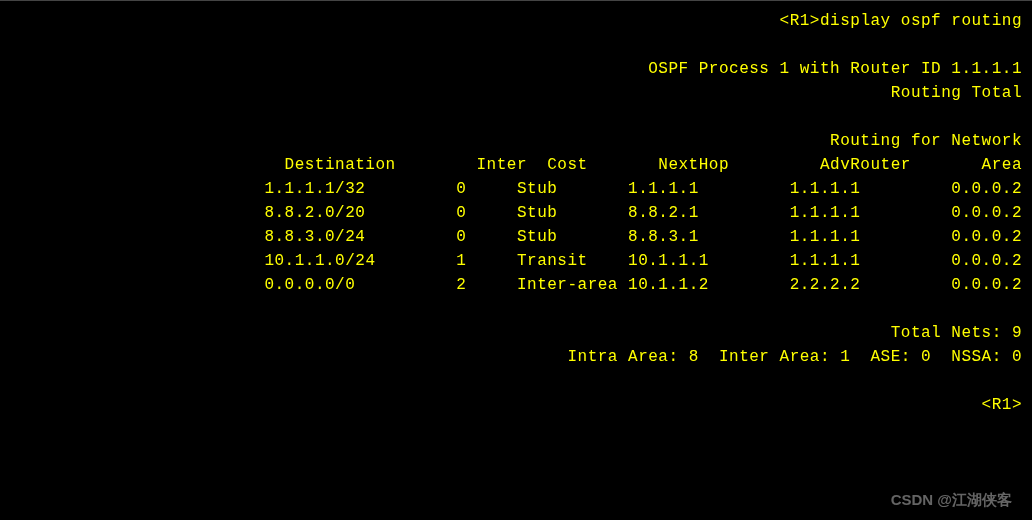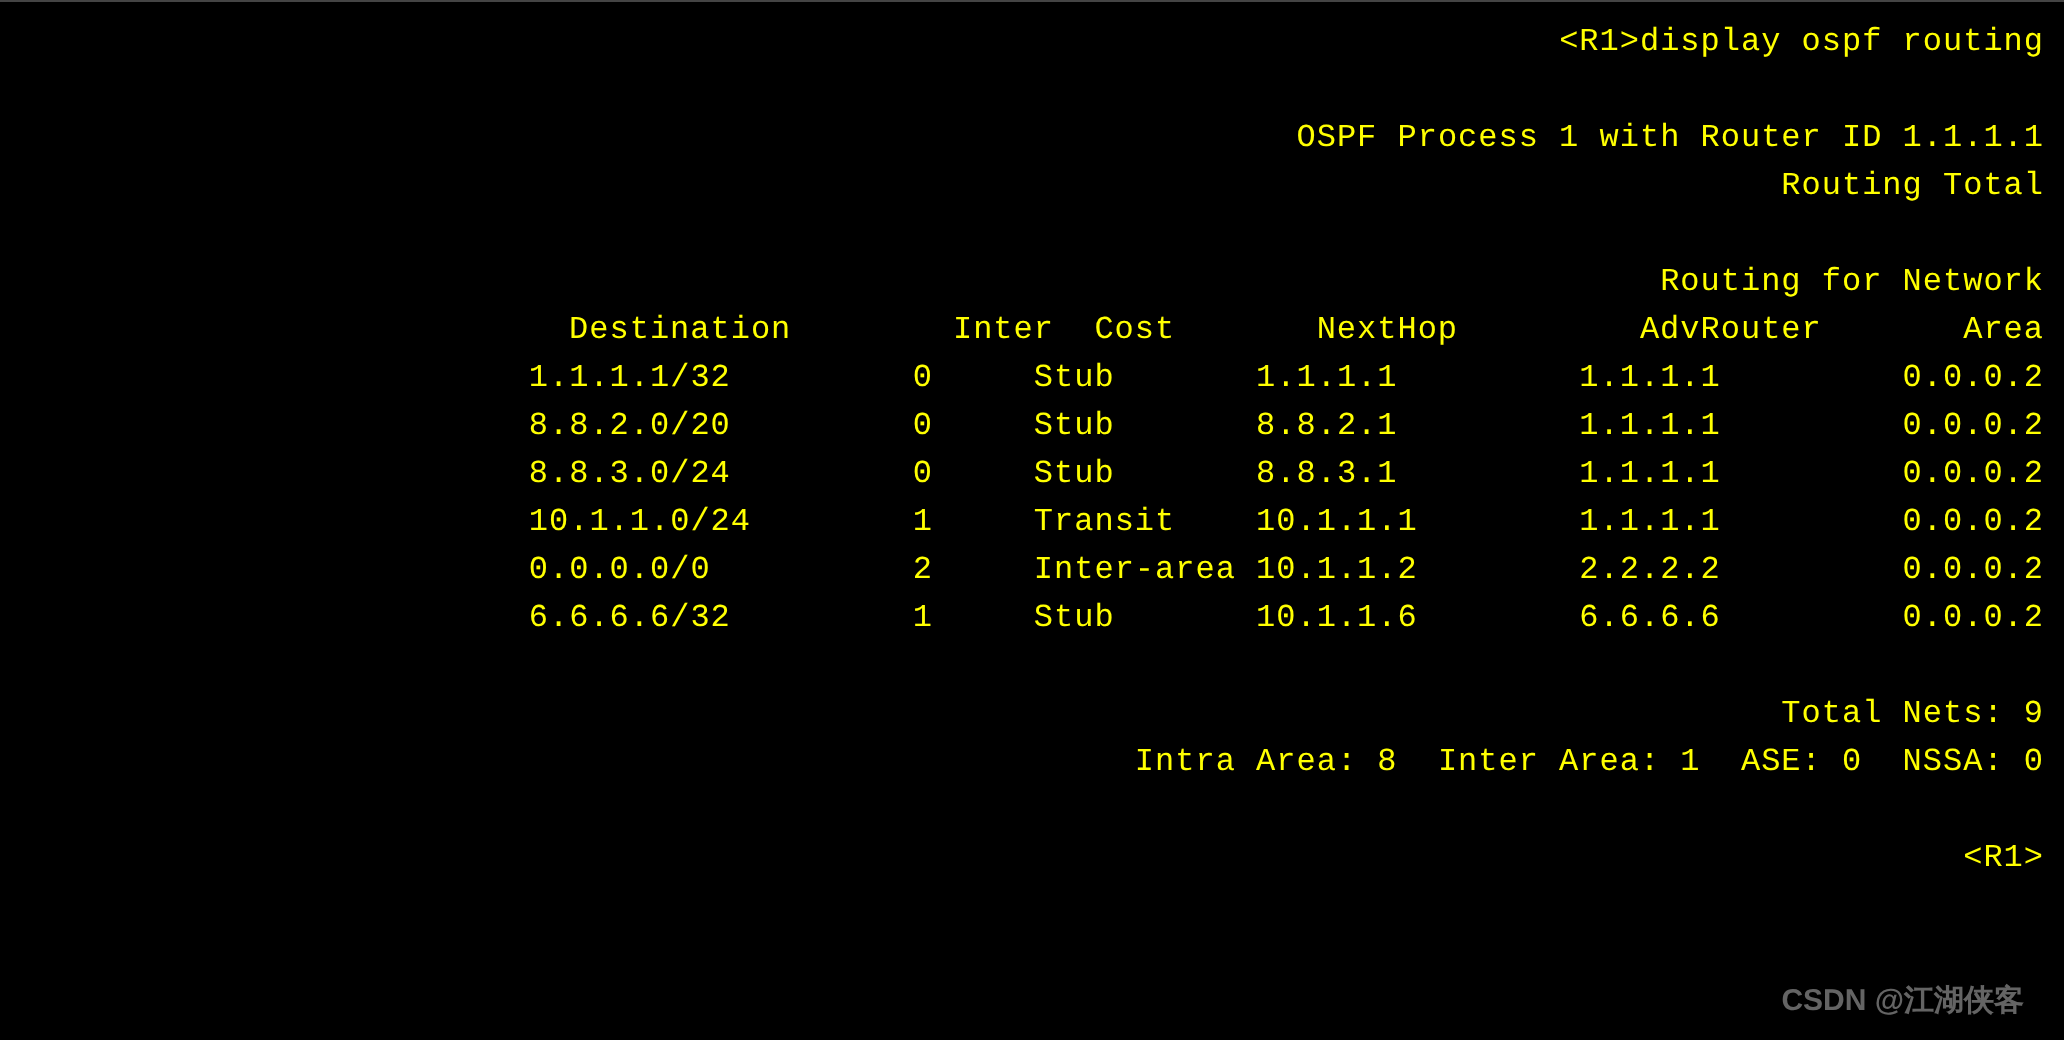--- a/index.html
+++ b/index.html
@@ -45,21 +45,20 @@
 <div class="line">                  <span>Routing Total</span></div>
 <div class="line"> </div>
 <div class="line"> <span>Routing for Network</span></div>
 <div class="line"> <span>Destination</span>        <span>Inter</span>  <span>Cost</span>       <span>NextHop</span>         <span>AdvRouter</span>       <span>Area</span></div>
 <div id="rows-container">
     <div class="line"> 1.1.1.1/32         0     Stub       1.1.1.1         1.1.1.1         0.0.0.2</div>
     <div class="line"> 8.8.2.0/20         0     Stub       8.8.2.1         1.1.1.1         0.0.0.2</div>
     <div class="line"> 8.8.3.0/24         0     Stub       8.8.3.1         1.1.1.1         0.0.0.2</div>
     <div class="line"> 10.1.1.0/24        1     Transit    10.1.1.1        1.1.1.1         0.0.0.2</div>
     <div class="line"> 0.0.0.0/0          2     Inter-area 10.1.1.2        2.2.2.2         0.0.0.2</div>
-    <div class="line"> 6.6.6.6/32         1     Stub       10.1.1.6        6.6.6.6         0.0.0.2</div>
   </div>
 <div class="line"> </div>
 <div class="line"> <span>Total Nets: 9</span></div>
 <div class="line"> <span>Intra Area: 8  Inter Area: 1  ASE: 0  NSSA: 0</span></div>
 <div class="line"> </div>
 <div class="line"><span>&lt;R1&gt;</span></div>
 
 <div class="watermark">CSDN @江湖侠客</div>
 
 </body></html>

